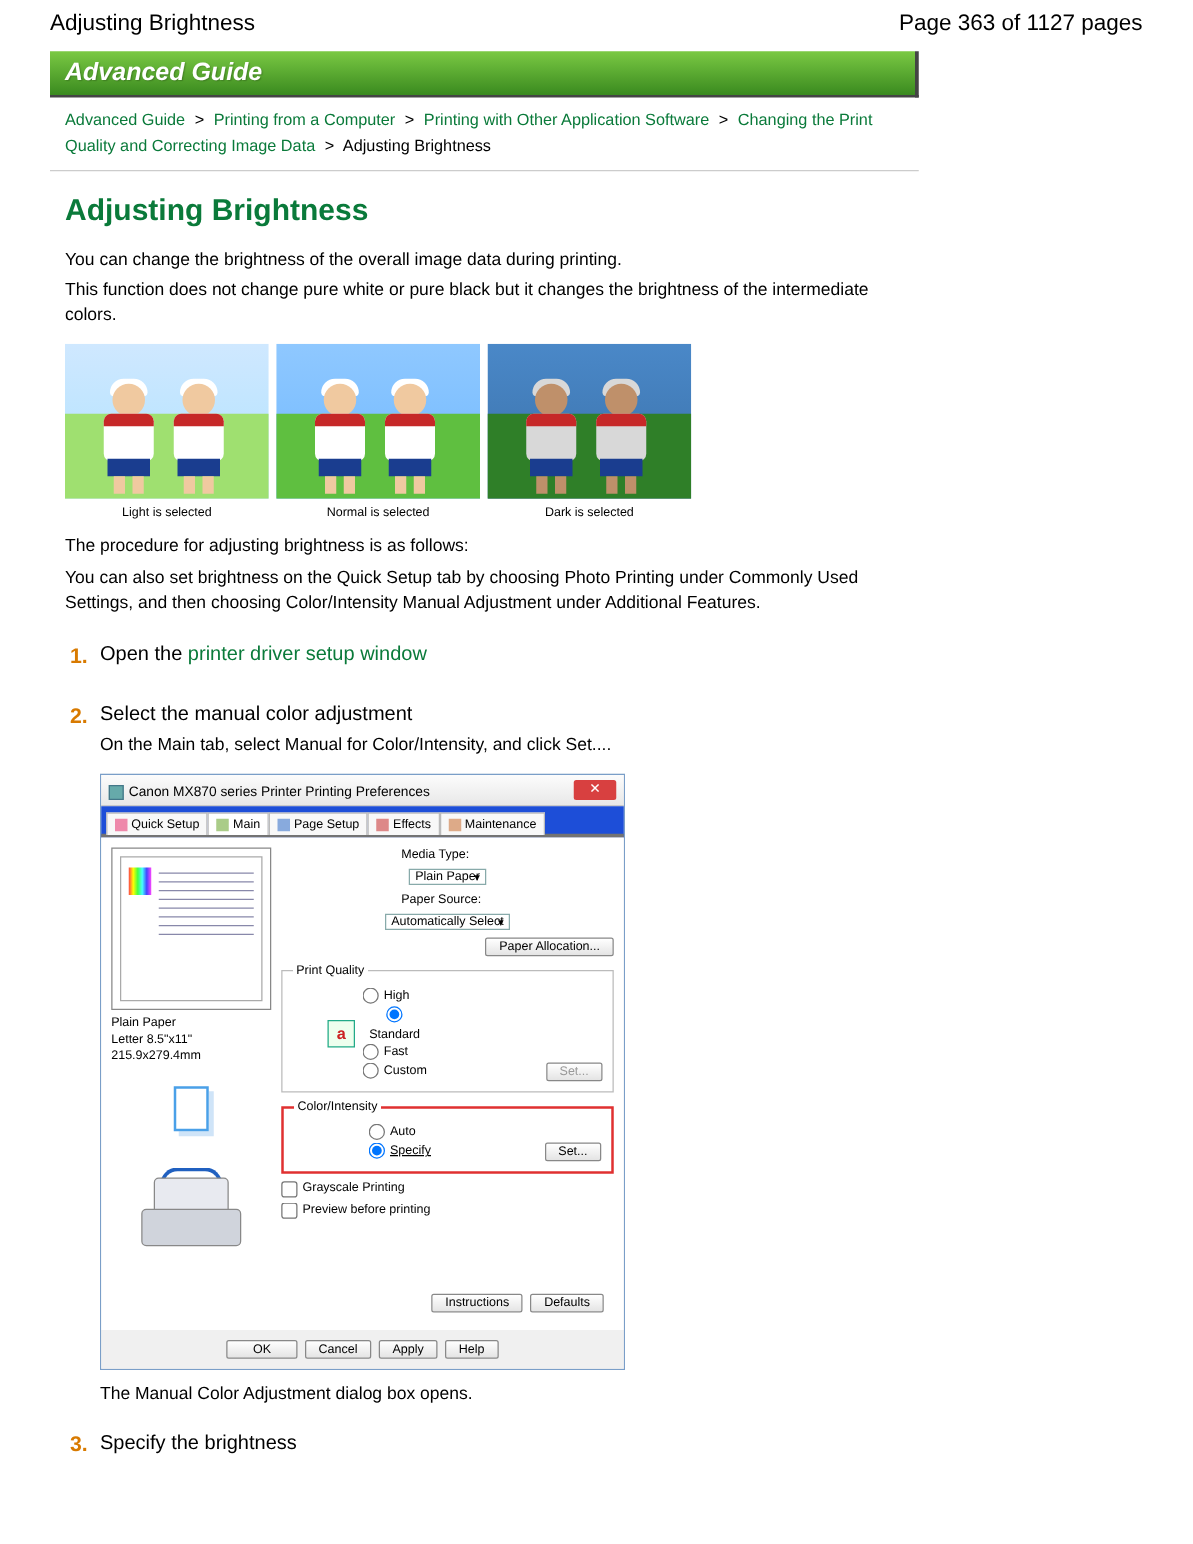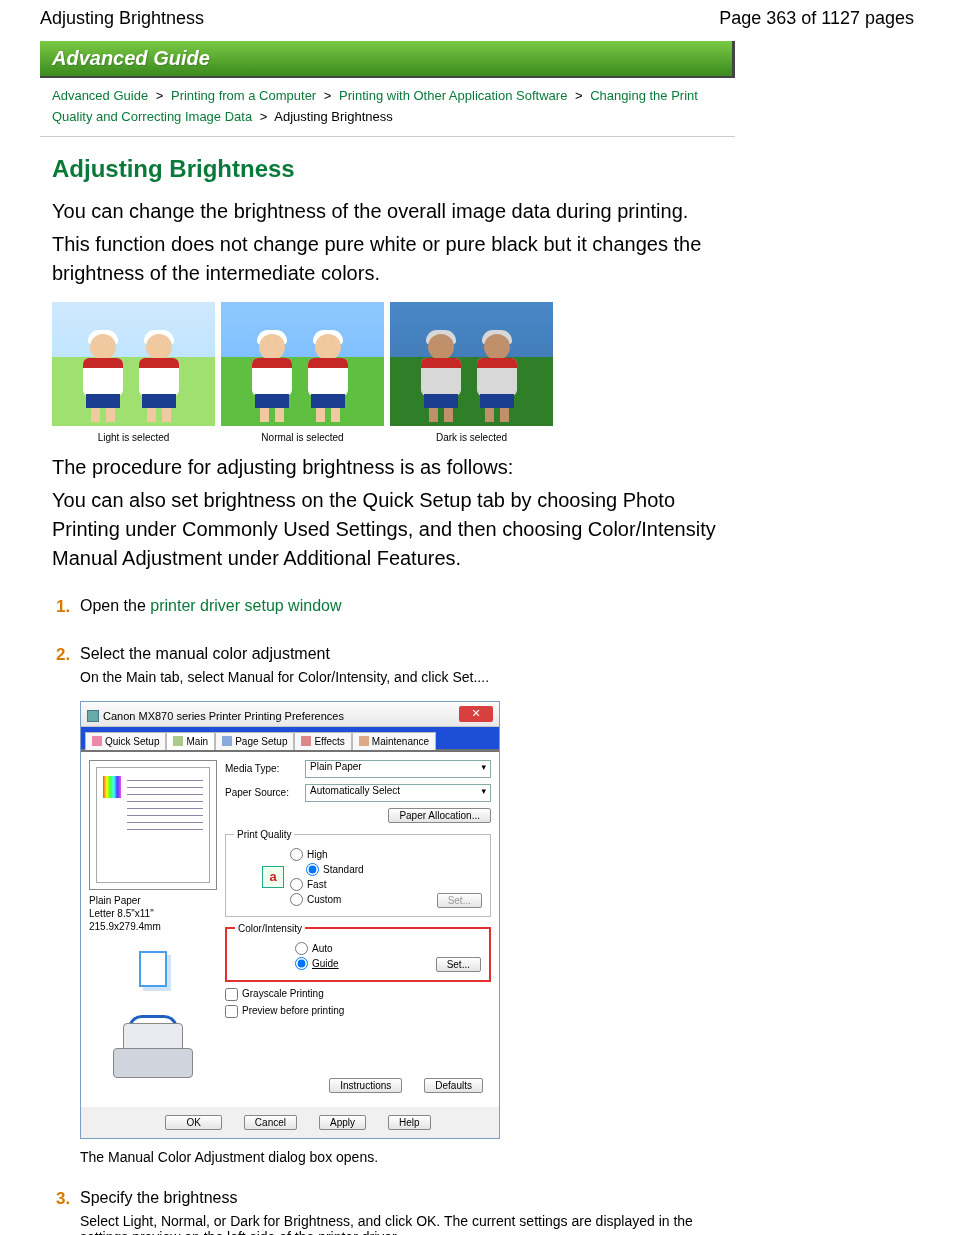--- a/index.html
+++ b/index.html
@@ -24,21 +24,21 @@
     margin-top: 8px;
     border-right: 3px solid #444;
     border-bottom: 2px solid #444;
     text-shadow: 1px 1px 1px rgba(0,0,0,0.2);
   }
   .breadcrumb { font-size: 13px; padding: 8px 0 8px 12px; line-height: 1.6; border-bottom: 1px solid #ccc; width: 695px; }
   .breadcrumb a { color: #0a7a3a; text-decoration: none; }
   .breadcrumb .sep { color: #000; margin: 0 4px; }
   .main { width: 695px; padding: 0 0 0 12px; }
   h1.title { color: #0a7a3a; font-size: 24px; font-weight: bold; margin: 18px 0 14px 0; }
-  p { font-size: 20px; line-height: 1.45; margin-bottom: 4px; }
+  p { font-size: 14px; line-height: 1.45; margin-bottom: 4px; }
   .gap { margin-top: 10px; }
   .samples { display: flex; gap: 6px; margin: 14px 0 6px 0; }
   .sample { width: 163px; }
   .sample .pic { width: 163px; height: 124px; position: relative; overflow: hidden; }
   .sky { position:absolute; inset:0; }
   .ground { position:absolute; left:0; right:0; bottom:0; height:55%; }
   .kid { position:absolute; bottom:4px; width:46px; height:88px; }
   .kid .head { position:absolute; top:0; left:50%; transform:translateX(-50%); width:26px; height:26px; border-radius:50%; background:#f0c9a0; }
   .kid .cap { position:absolute; top:-4px; left:50%; transform:translateX(-50%); width:30px; height:14px; border-radius:14px 14px 4px 4px; background:#fff; }
   .kid .body { position:absolute; top:24px; left:50%; transform:translateX(-50%); width:40px; height:38px; background:#fff; border-radius:6px; }
@@ -77,25 +77,25 @@
   .lines div{ height:1px; background:#88a; margin:6px 0;}
   .preview-label { font-size:10px; margin-top:4px; line-height:1.3;}
   .orient-box { margin-top:14px; height:44px; display:flex; align-items:center; justify-content:center;}
   .orient-icon { width:28px; height:36px; border:2px solid #4aa0e8; background:#fff; position:relative; box-shadow: 4px 4px 0 #cfe4f8;}
   .printer-illus { margin-top:20px; height:80px; display:flex; align-items:center; justify-content:center;}
   .printer { width:80px; height:55px; position:relative;}
   .printer .base{ position:absolute; bottom:0; width:100%; height:30px; background:#d0d4dc; border-radius:4px; border:1px solid #888;}
   .printer .top{ position:absolute; top:0; left:10px; right:10px; height:30px; background:#e8eaf0; border:1px solid #888; border-radius:4px;}
   .printer .wave{ position:absolute; top:-8px; left:15px; width:50px; height:14px; border:3px solid #2060c0; border-bottom:none; border-radius:20px 20px 0 0;}
   .dlg-right { flex:1; }
-  .frow { display:flex; align-items:center; margin-bottom:6px; gap:6px;}
+  .frow { display:flex; align-items:center; margin-bottom:6px; gap:6px;flex-direction:column;}
   .frow label { width:74px; font-size:10px;}
   .frow select, .frow .combo { flex:1; font-size:10px; height:18px; border:1px solid #8aa; background:#fff; padding:0 4px; appearance:none; position:relative;}
   .combo::after{ content:"▾"; position:absolute; right:4px; top:1px; font-size:9px;}
-  .btn { font-size:10px; padding:1px 10px; border:1px solid #888; background:linear-gradient(#fff,#e4e4e4); border-radius:2px;margin-left:16px;}
+  .btn { font-size:10px; padding:1px 10px; border:1px solid #888; background:linear-gradient(#fff,#e4e4e4); border-radius:2px;}
   .btn:disabled, .btn.disabled { color:#999;}
   .right-align { display:flex; justify-content:flex-end; margin-bottom:6px;}
   fieldset { border:1px solid #bbb; padding:6px 8px 8px 8px; margin-bottom:6px; position:relative;}
   fieldset.hl { border:2px solid #e03030;}
   legend { font-size:10px; padding:0 3px;}
   .radio-row { display:flex; align-items:center; gap:4px; font-size:10px; margin:2px 0 2px 60px;}
   .radio-row input{ margin:0;}
   .fs-row { display:flex; justify-content:space-between; align-items:flex-end;}
   .fs-radios{}
   .a-icon { width:22px; height:22px; border:1px solid #2a8; display:flex; align-items:center; justify-content:center; font-weight:bold; color:#c22; background:#efe; font-size:13px; margin-right:6px; margin-left:28px;}
@@ -320,21 +320,21 @@
               <fieldset>
                 <legend>Print Quality</legend>
                 <div class="fs-row">
                   <div class="pq-wrap">
                     <div class="a-icon">a</div>
                     <div class="fs-radios">
                       <div class="radio-row" style="margin-left:0;">
                           <input type="radio" style="">
                           <span>High</span>
                         </div>
-                      <div class="radio-row" style="margin-left:16px;">
+                      <div class="radio-row" style="margin-left:0;flex-direction:column;">
                           <input type="radio" checked="" style="">
                           <span>Standard</span>
                         </div>
                       <div class="radio-row" style="margin-left:0;">
                           <input type="radio" style="">
                           <span>Fast</span>
                         </div>
                       <div class="radio-row" style="margin-left:0;">
                           <input type="radio" style="">
                           <span>Custom</span>
@@ -348,21 +348,21 @@
               <fieldset class="hl">
                 <legend>Color/Intensity</legend>
                 <div class="fs-row">
                   <div class="fs-radios">
                     <div class="radio-row">
                         <input type="radio" style="">
                         <span>Auto</span>
                       </div>
                     <div class="radio-row">
                         <input type="radio" checked="" style="">
-                        <u class="mn">Guide</u>
+                        <u class="mn">Specify</u>
                       </div>
                   </div>
                   <button class="btn">Set...</button>
                 </div>
               </fieldset>
 
               <div class="chk-row">
                   <input type="checkbox" style="">
                   <span>Grayscale Printing</span>
                 </div>
@@ -387,18 +387,17 @@
         </div>
 
         <div class="step-desc">The Manual Color Adjustment dialog box opens.</div>
       </div>
     </div>
 
     <div class="step">
       <div class="step-num">3.</div>
       <div class="step-body">
         <div class="step-title">Specify the brightness</div>
-        <div class="step-desc">Select Light, Normal, or Dark for Brightness, and click OK. The current settings are displayed in the settings preview on the left side of the printer driver.</div>
       </div>
     </div>
 
   </div>
 </div>
 
 </body></html>

